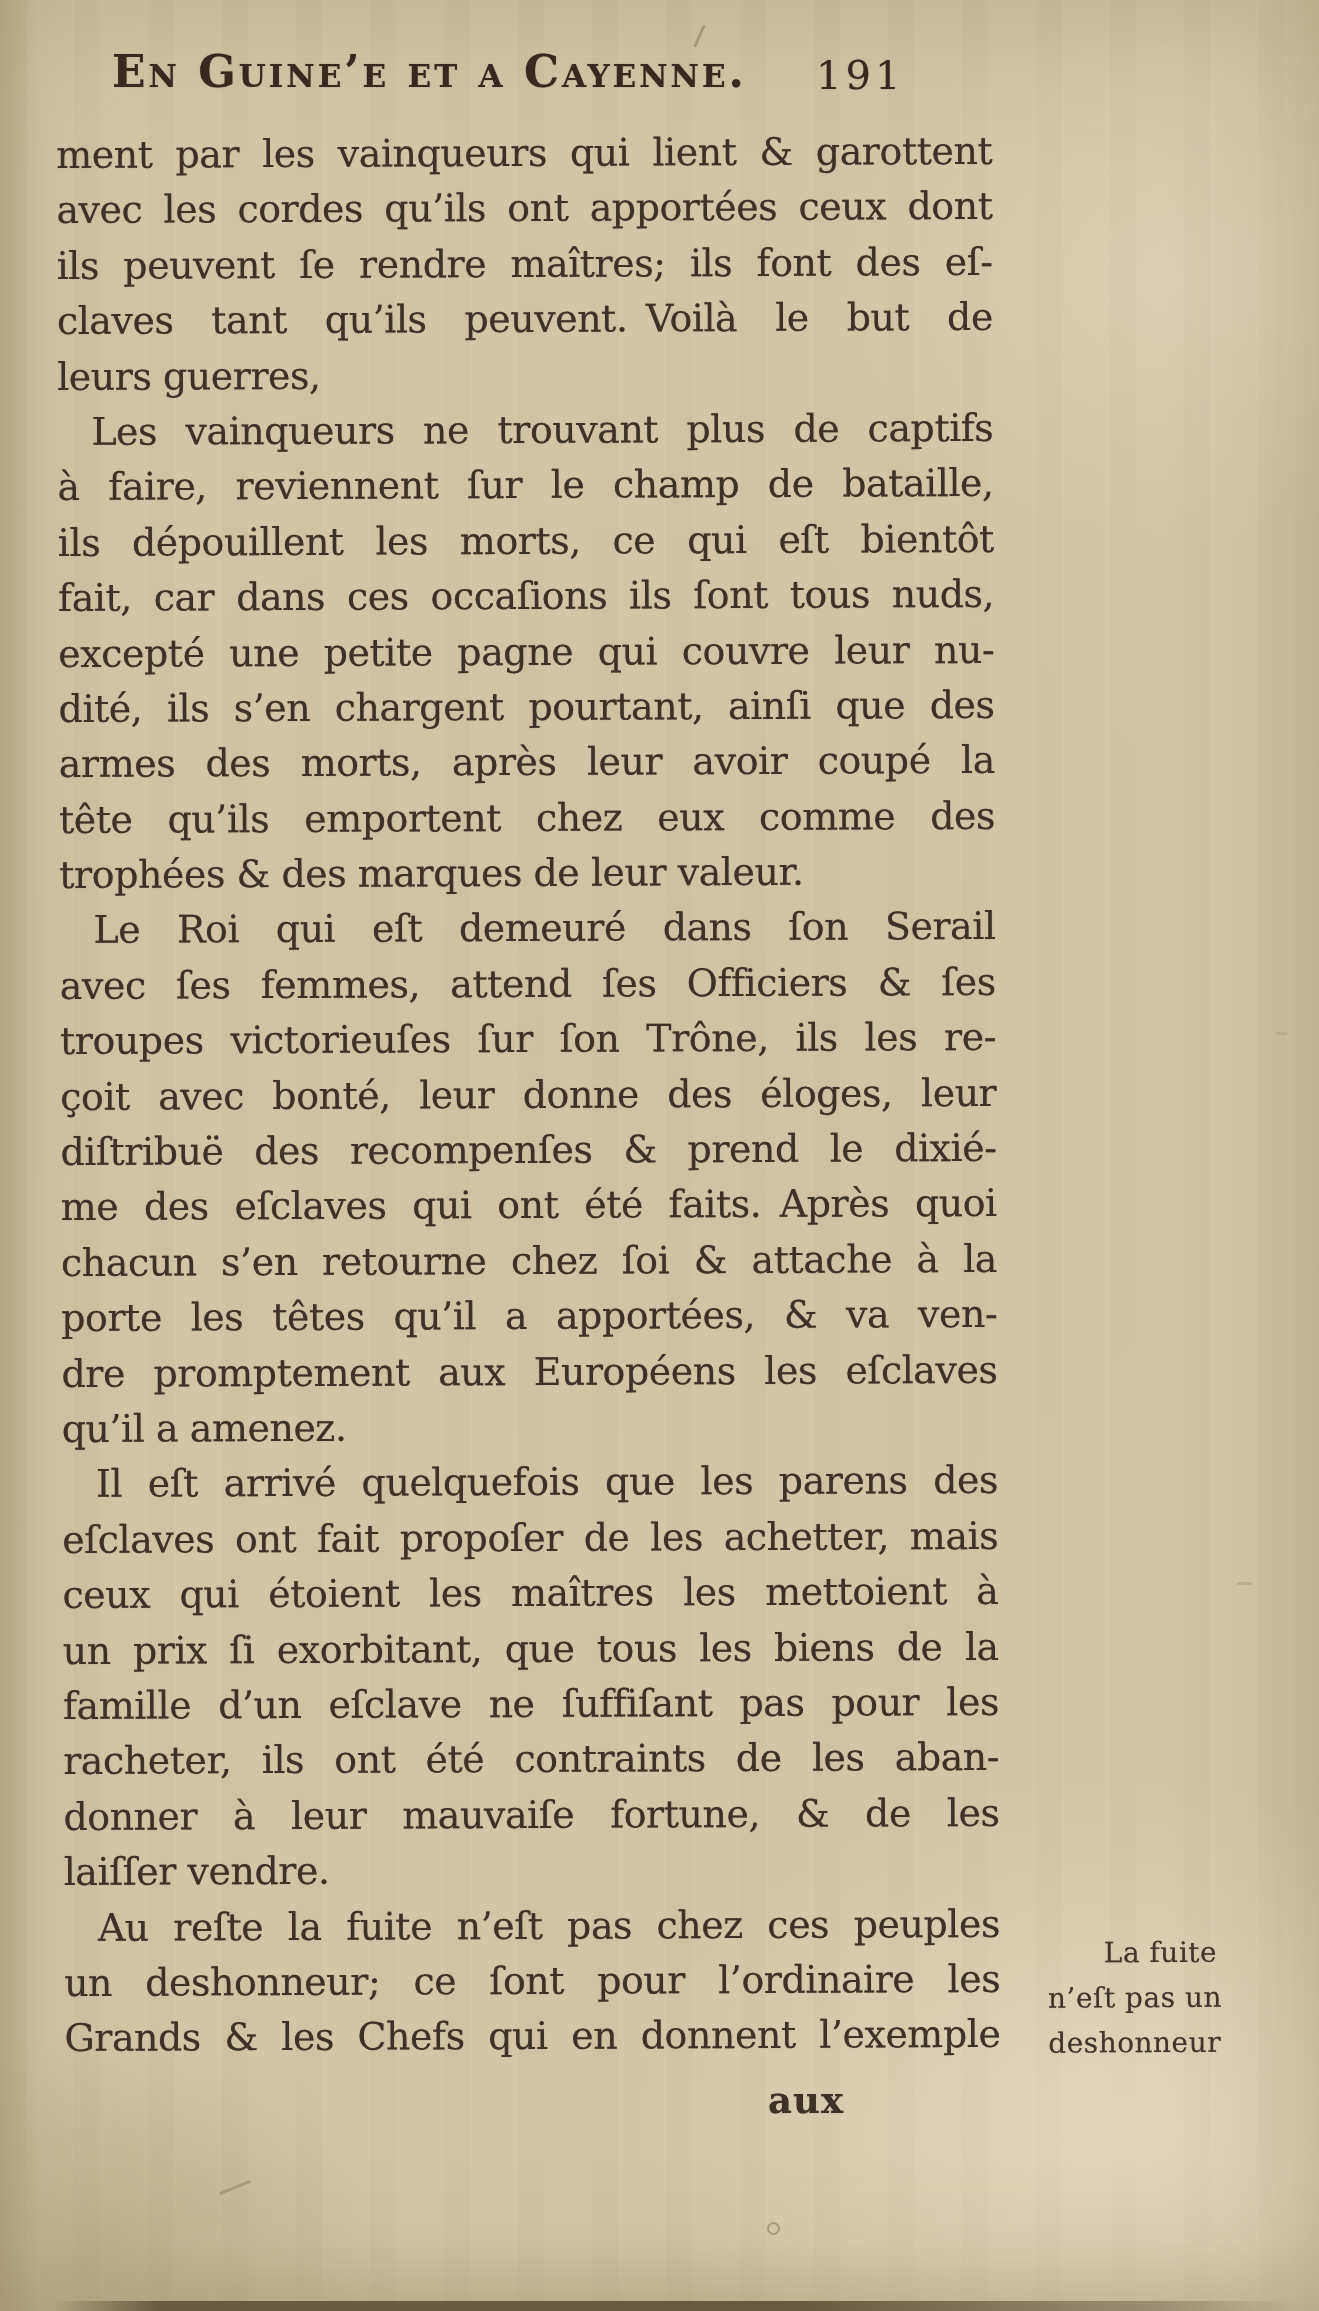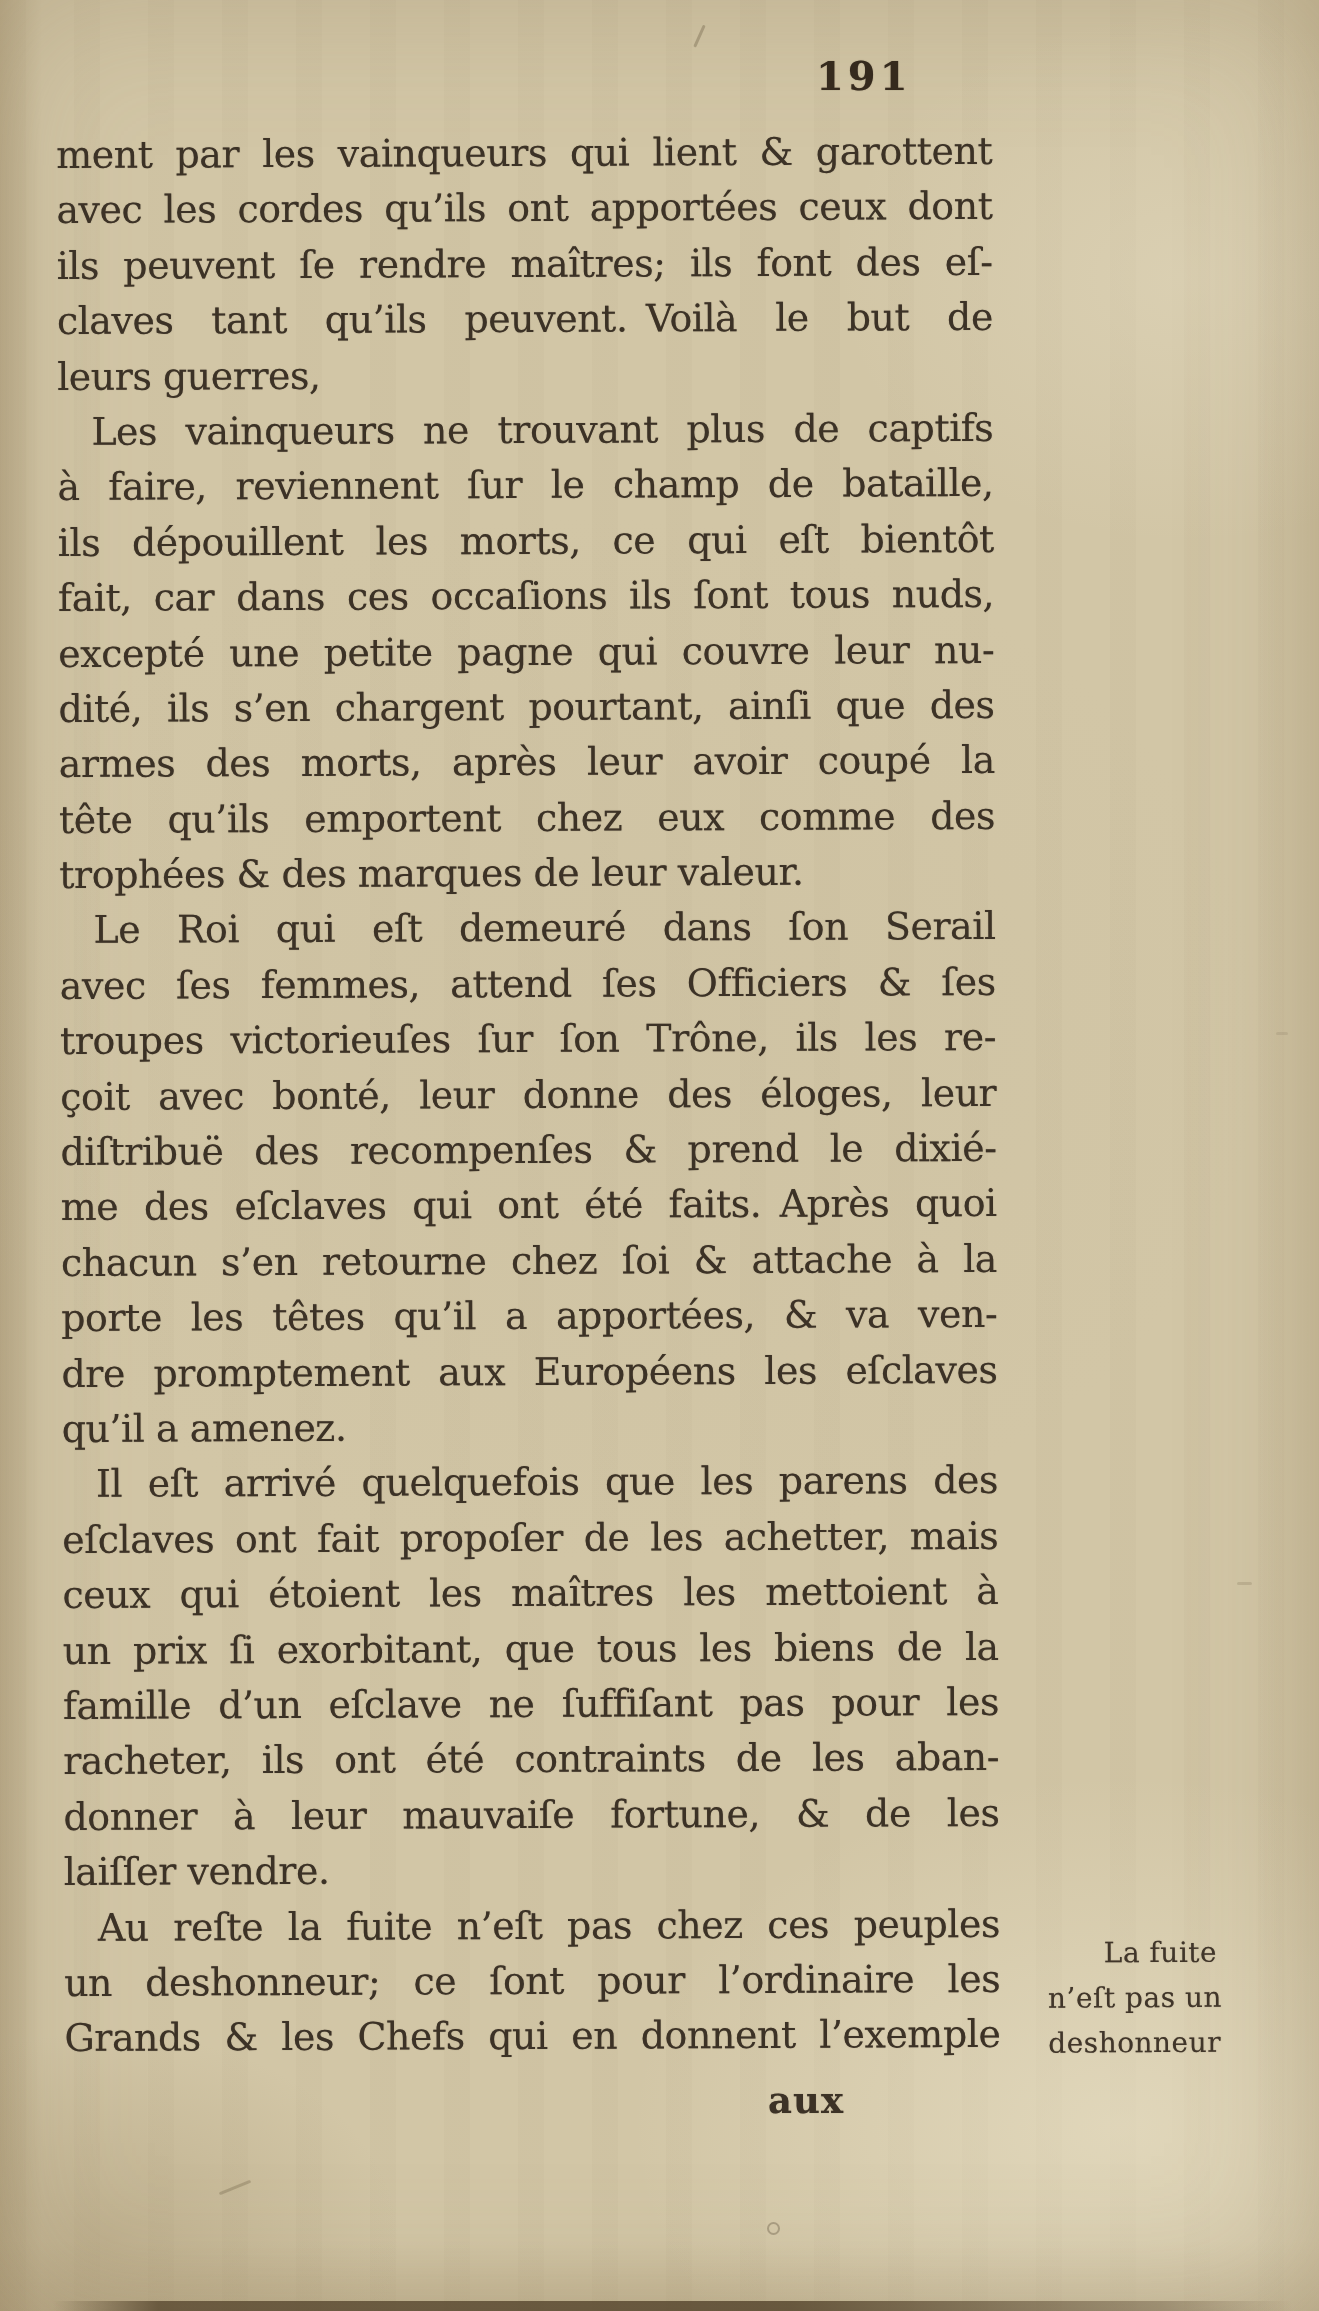--- a/index.html
+++ b/index.html
@@ -23,21 +23,21 @@
   }
   
   .hdr-title{
     position:absolute; left:112px; top:46px;
     font-variant:small-caps; font-weight:bold;
     font-size:44px; letter-spacing:3px; white-space:nowrap;
     color:#352a1d; text-shadow:0 0 1px rgba(53,42,29,0.5);
   }
   .hdr-num{
     position:absolute; left:816px; top:52px;
-    font-weight:bold; font-size:40px; letter-spacing:4px;
+    font-weight:normal; font-size:40px; letter-spacing:4px;
     color:#352a1d; text-shadow:0 0 1px rgba(53,42,29,0.5);
   }
   
   .text-block{
     position:absolute; left:56px; top:128px; width:936px;
     transform:rotate(-0.25deg); transform-origin:top left;
   }
   .line{
     height:55.4px; line-height:55.4px;
     font-size:38px; letter-spacing:-0.5px;
@@ -76,20 +76,21 @@
     background:linear-gradient(90deg,
       rgba(82,66,42,0) 4%, rgba(82,66,42,0.75) 12%,
       rgba(82,66,42,0.8) 60%, rgba(82,66,42,0.35) 88%, rgba(82,66,42,0) 98%);
   }
 </style>
 </head>
 <body>
 
 <div class="page">
 
+  <div class="hdr-title">En Guine’e et a Cayenne.</div>
 
   <div class="hdr-num">191</div>
 
   <div class="text-block" id="text-block">
       <div class="line fill">ment par les vainqueurs qui lient &amp; garottent</div>
       <div class="line fill">avec les cordes qu’ils ont apportées ceux dont</div>
       <div class="line fill">ils peuvent ſe rendre maîtres; ils font des eſ-</div>
       <div class="line fill">claves tant qu’ils peuvent. Voilà le but de</div>
       <div class="line">leurs guerres,</div>
       <div class="line indent fill">Les vainqueurs ne trouvant plus de captifs</div>

